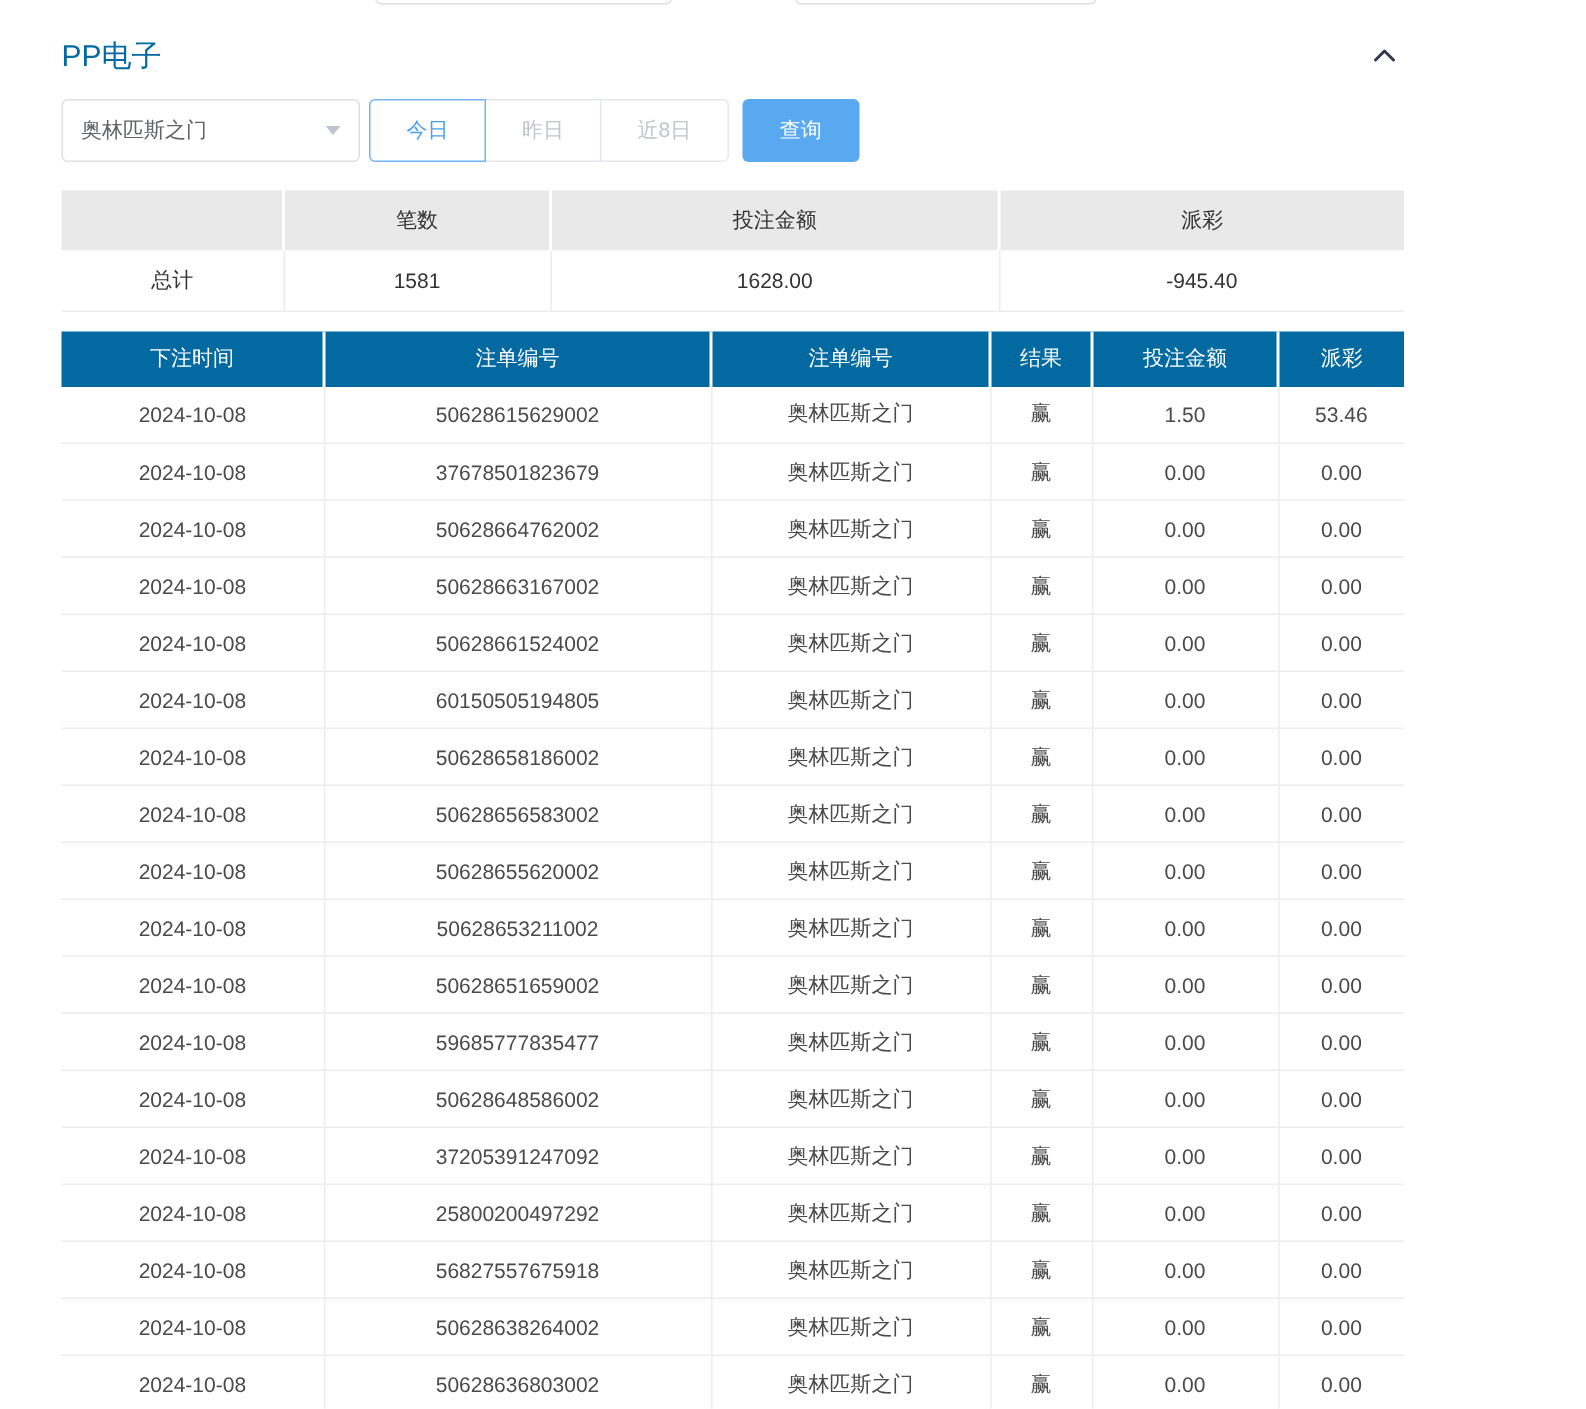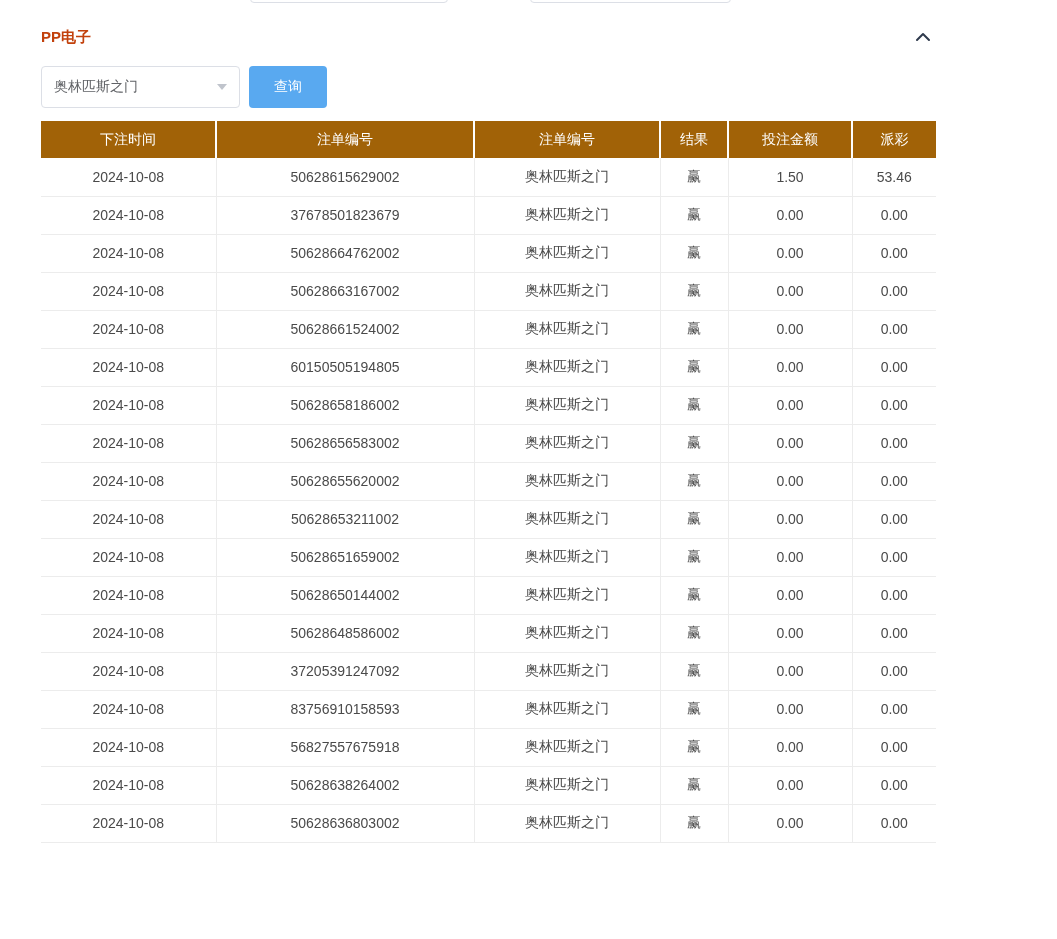--- a/index.html
+++ b/index.html
@@ -20,21 +20,21 @@
     border:1px solid #dcdfe6; border-radius:4px; background:#fff;
   }
   .partial-input.p1 { left:250px; width:198px; }
   .partial-input.p2 { left:530px; width:201px; }
 
   
   .section-head {
     margin-top:26px; height:22px;
     display:flex; align-items:center; justify-content:space-between;
   }
-  .section-title { font-size:15px; font-weight:700; color:#c2410c; }
+  .section-title { font-size:20px; font-weight:400; color:#0369a1; }
   .collapse-btn { background:none; border:none; cursor:pointer; width:26px; height:22px; display:flex; align-items:center; justify-content:center; }
 
   
   .filter-row { margin-top:18px; display:flex; align-items:center; height:42px; }
   .select-box {
     width:199px; height:42px; border:1px solid #dcdfe6; border-radius:4px;
     display:flex; align-items:center; justify-content:space-between;
     padding:0 12px; color:#606266; background:#fff; cursor:pointer;
   }
   .caret-down {
@@ -71,21 +71,21 @@
   .summary-table td {
     height:40px; text-align:center; background:#fff; color:#333;
     border-right:1px solid #ececec; border-bottom:1px solid #ececec;
   }
   .summary-table td:last-child { border-right:none; }
   .neg { color:#f25c5c; }
 
   
   .bets-table { margin-top:13px; }
   .bets-table th {
-    background:#a16207; color:#ffffff; height:37px; font-weight:400; font-size:14px;
+    background:#0369a1; color:#ffffff; height:37px; font-weight:400; font-size:14px;
     border-right:2px solid #fff; text-align:center;
   }
   .bets-table th:last-child { border-right:none; }
   .bets-table td {
     height:38px; text-align:center; background:#fff; color:#4a4a4a;
     border-right:1px solid #ececec; border-bottom:1px solid #ececec; font-size:14px;
   }
   .bets-table td:last-child { border-right:none; }
 </style>
 </head>
@@ -108,25 +108,54 @@
   </div>
 
   <div class="filter-row">
 
     <div class="select-box">
       <span>奥林匹斯之门</span>
       <span class="caret-down"></span>
     </div>
 
 
+    <div class="btn-group">
+        <button class="quick-btn active">今日</button>
+        <button class="quick-btn">昨日</button>
+        <button class="quick-btn">近8日</button>
+      </div>
 
     <button class="search-btn">查询</button>
 
   </div>
 
+  <table class="summary-table">
+    <colgroup>
+        <col style="width:148px">
+        <col style="width:178px">
+        <col style="width:299px">
+        <col style="width:270px">
+      </colgroup>
+    <thead>
+      <tr>
+          <th></th>
+          <th>笔数</th>
+          <th>投注金额</th>
+          <th>派彩</th>
+        </tr>
+    </thead>
+    <tbody>
+      <tr>
+        <td>总计</td>
+        <td>1581</td>
+        <td>1628.00</td>
+        <td class="neg">-945.40</td>
+      </tr>
+    </tbody>
+  </table>
 
   <table class="bets-table">
     <colgroup>
         <col style="width:175px">
         <col style="width:258px">
         <col style="width:186px">
         <col style="width:68px">
         <col style="width:124px">
         <col style="width:84px">
       </colgroup>
@@ -224,21 +253,21 @@
         <tr>
           <td>2024-10-08</td>
           <td>50628651659002</td>
           <td>奥林匹斯之门</td>
           <td>赢</td>
           <td>0.00</td>
           <td>0.00</td>
         </tr>
         <tr>
           <td>2024-10-08</td>
-          <td>50628650144002</td>
+          <td>59685777835477</td>
           <td>奥林匹斯之门</td>
           <td>赢</td>
           <td>0.00</td>
           <td>0.00</td>
         </tr>
         <tr>
           <td>2024-10-08</td>
           <td>50628648586002</td>
           <td>奥林匹斯之门</td>
           <td>赢</td>
@@ -248,21 +277,21 @@
         <tr>
           <td>2024-10-08</td>
           <td>37205391247092</td>
           <td>奥林匹斯之门</td>
           <td>赢</td>
           <td>0.00</td>
           <td>0.00</td>
         </tr>
         <tr>
           <td>2024-10-08</td>
-          <td>83756910158593</td>
+          <td>25800200497292</td>
           <td>奥林匹斯之门</td>
           <td>赢</td>
           <td>0.00</td>
           <td>0.00</td>
         </tr>
         <tr>
           <td>2024-10-08</td>
           <td>56827557675918</td>
           <td>奥林匹斯之门</td>
           <td>赢</td>

